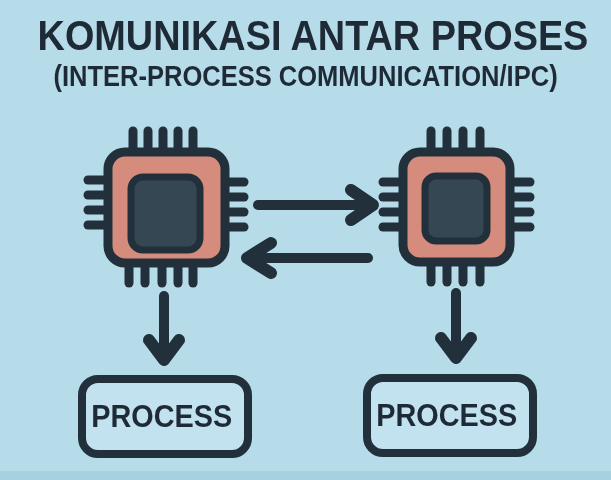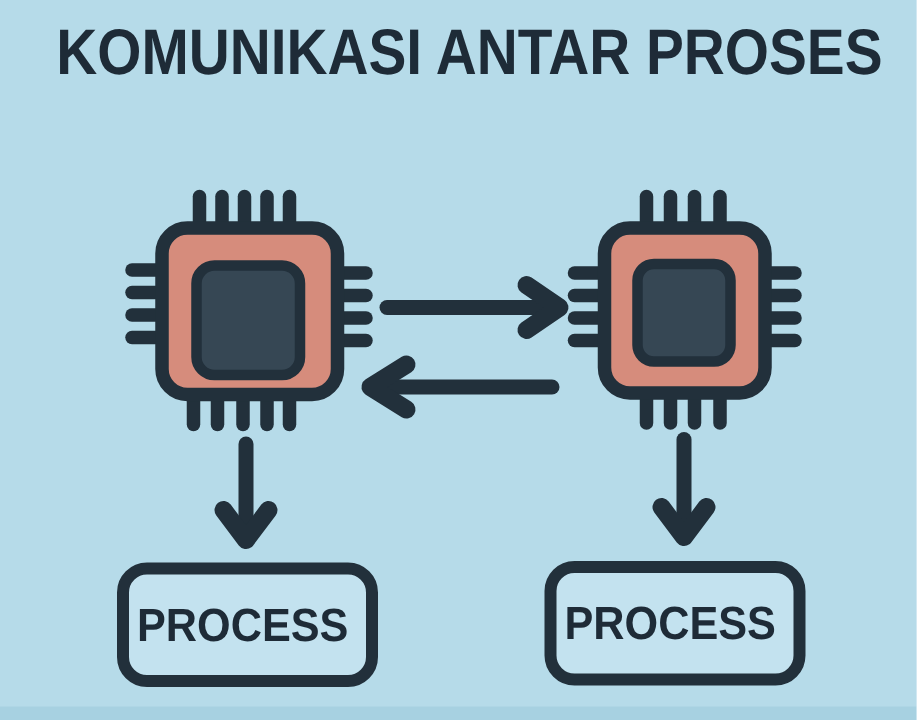--- a/index.html
+++ b/index.html
@@ -109,20 +109,23 @@
   }
 </style>
 </head>
 <body>
 
 <div class="canvas">
 
   <div class="title">
     <span>KOMUNIKASI ANTAR PROSES</span>
   </div>
+  <div class="subtitle">
+    <span>(INTER-PROCESS COMMUNICATION/IPC)</span>
+  </div>
 
   <svg class="diagram" viewBox="0 0 611 480">
 
     <g>
       <g>
 
         <line class="pin" x1="133" y1="131" x2="133" y2="156"></line>
         <line class="pin" x1="148" y1="131" x2="148" y2="156"></line>
         <line class="pin" x1="163" y1="131" x2="163" y2="156"></line>
         <line class="pin" x1="178" y1="131" x2="178" y2="156"></line>

